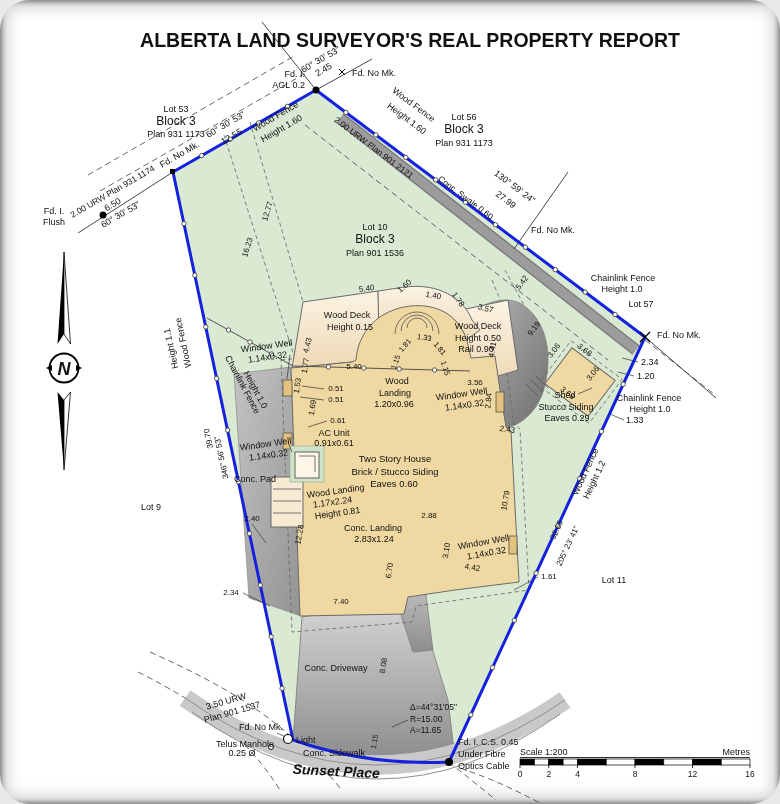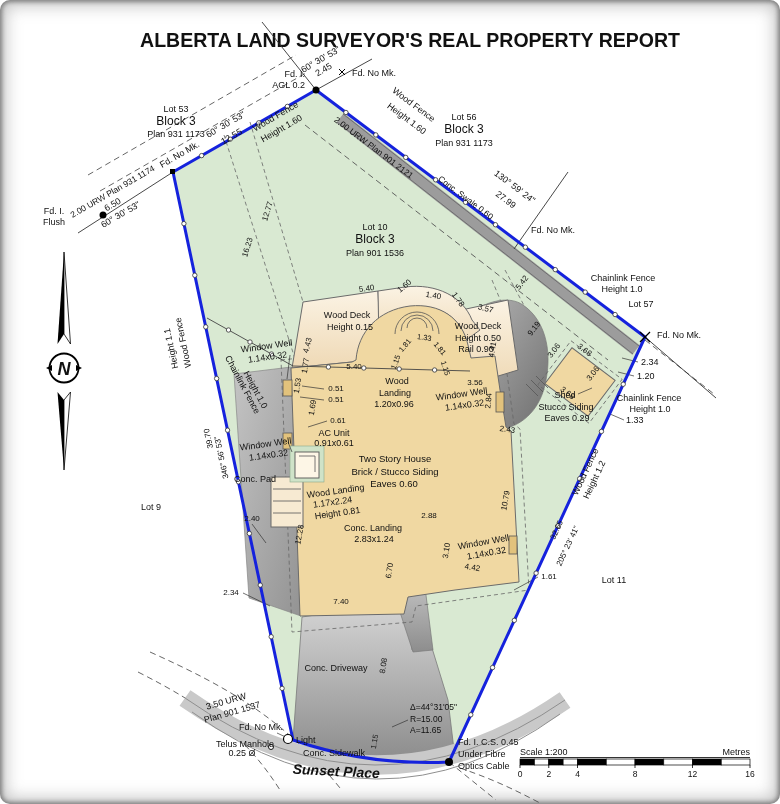--- a/index.html
+++ b/index.html
@@ -1,17 +1,17 @@
 <!DOCTYPE html>
 <html><head>
 <meta charset="utf-8">
 <style>
   html,body{margin:0;padding:0;background:#e8e8e8;}
   .page{width:780px;height:804px;position:relative;background:#fff;overflow:hidden;
-        font-family:"Liberation Sans",sans-serif;}
+        font-family:"Liberation Sans",sans-serif;border-radius:30px;}
   .vignette{position:absolute;inset:0;pointer-events:none;border-radius:10px;
         box-shadow: inset 0 0 4px 2px rgba(60,60,60,.55), inset 0 0 16px 6px rgba(90,90,90,.35);}
   svg text{font-family:"Liberation Sans",sans-serif;fill:#111;}
   .thin{stroke:#333;stroke-width:0.9;fill:none;}
   .dash{stroke:#555;stroke-width:0.9;fill:none;stroke-dasharray:6 4;}
   .dash2{stroke:#666;stroke-width:0.8;fill:none;stroke-dasharray:4 3;}
   .bound{stroke:#1522dd;stroke-width:3;fill:none;stroke-linejoin:round;}
   .outline{stroke:#6b6b6b;stroke-width:1;}
   .steps{stroke:#555;stroke-width:0.8;fill:none;}
 </style>

